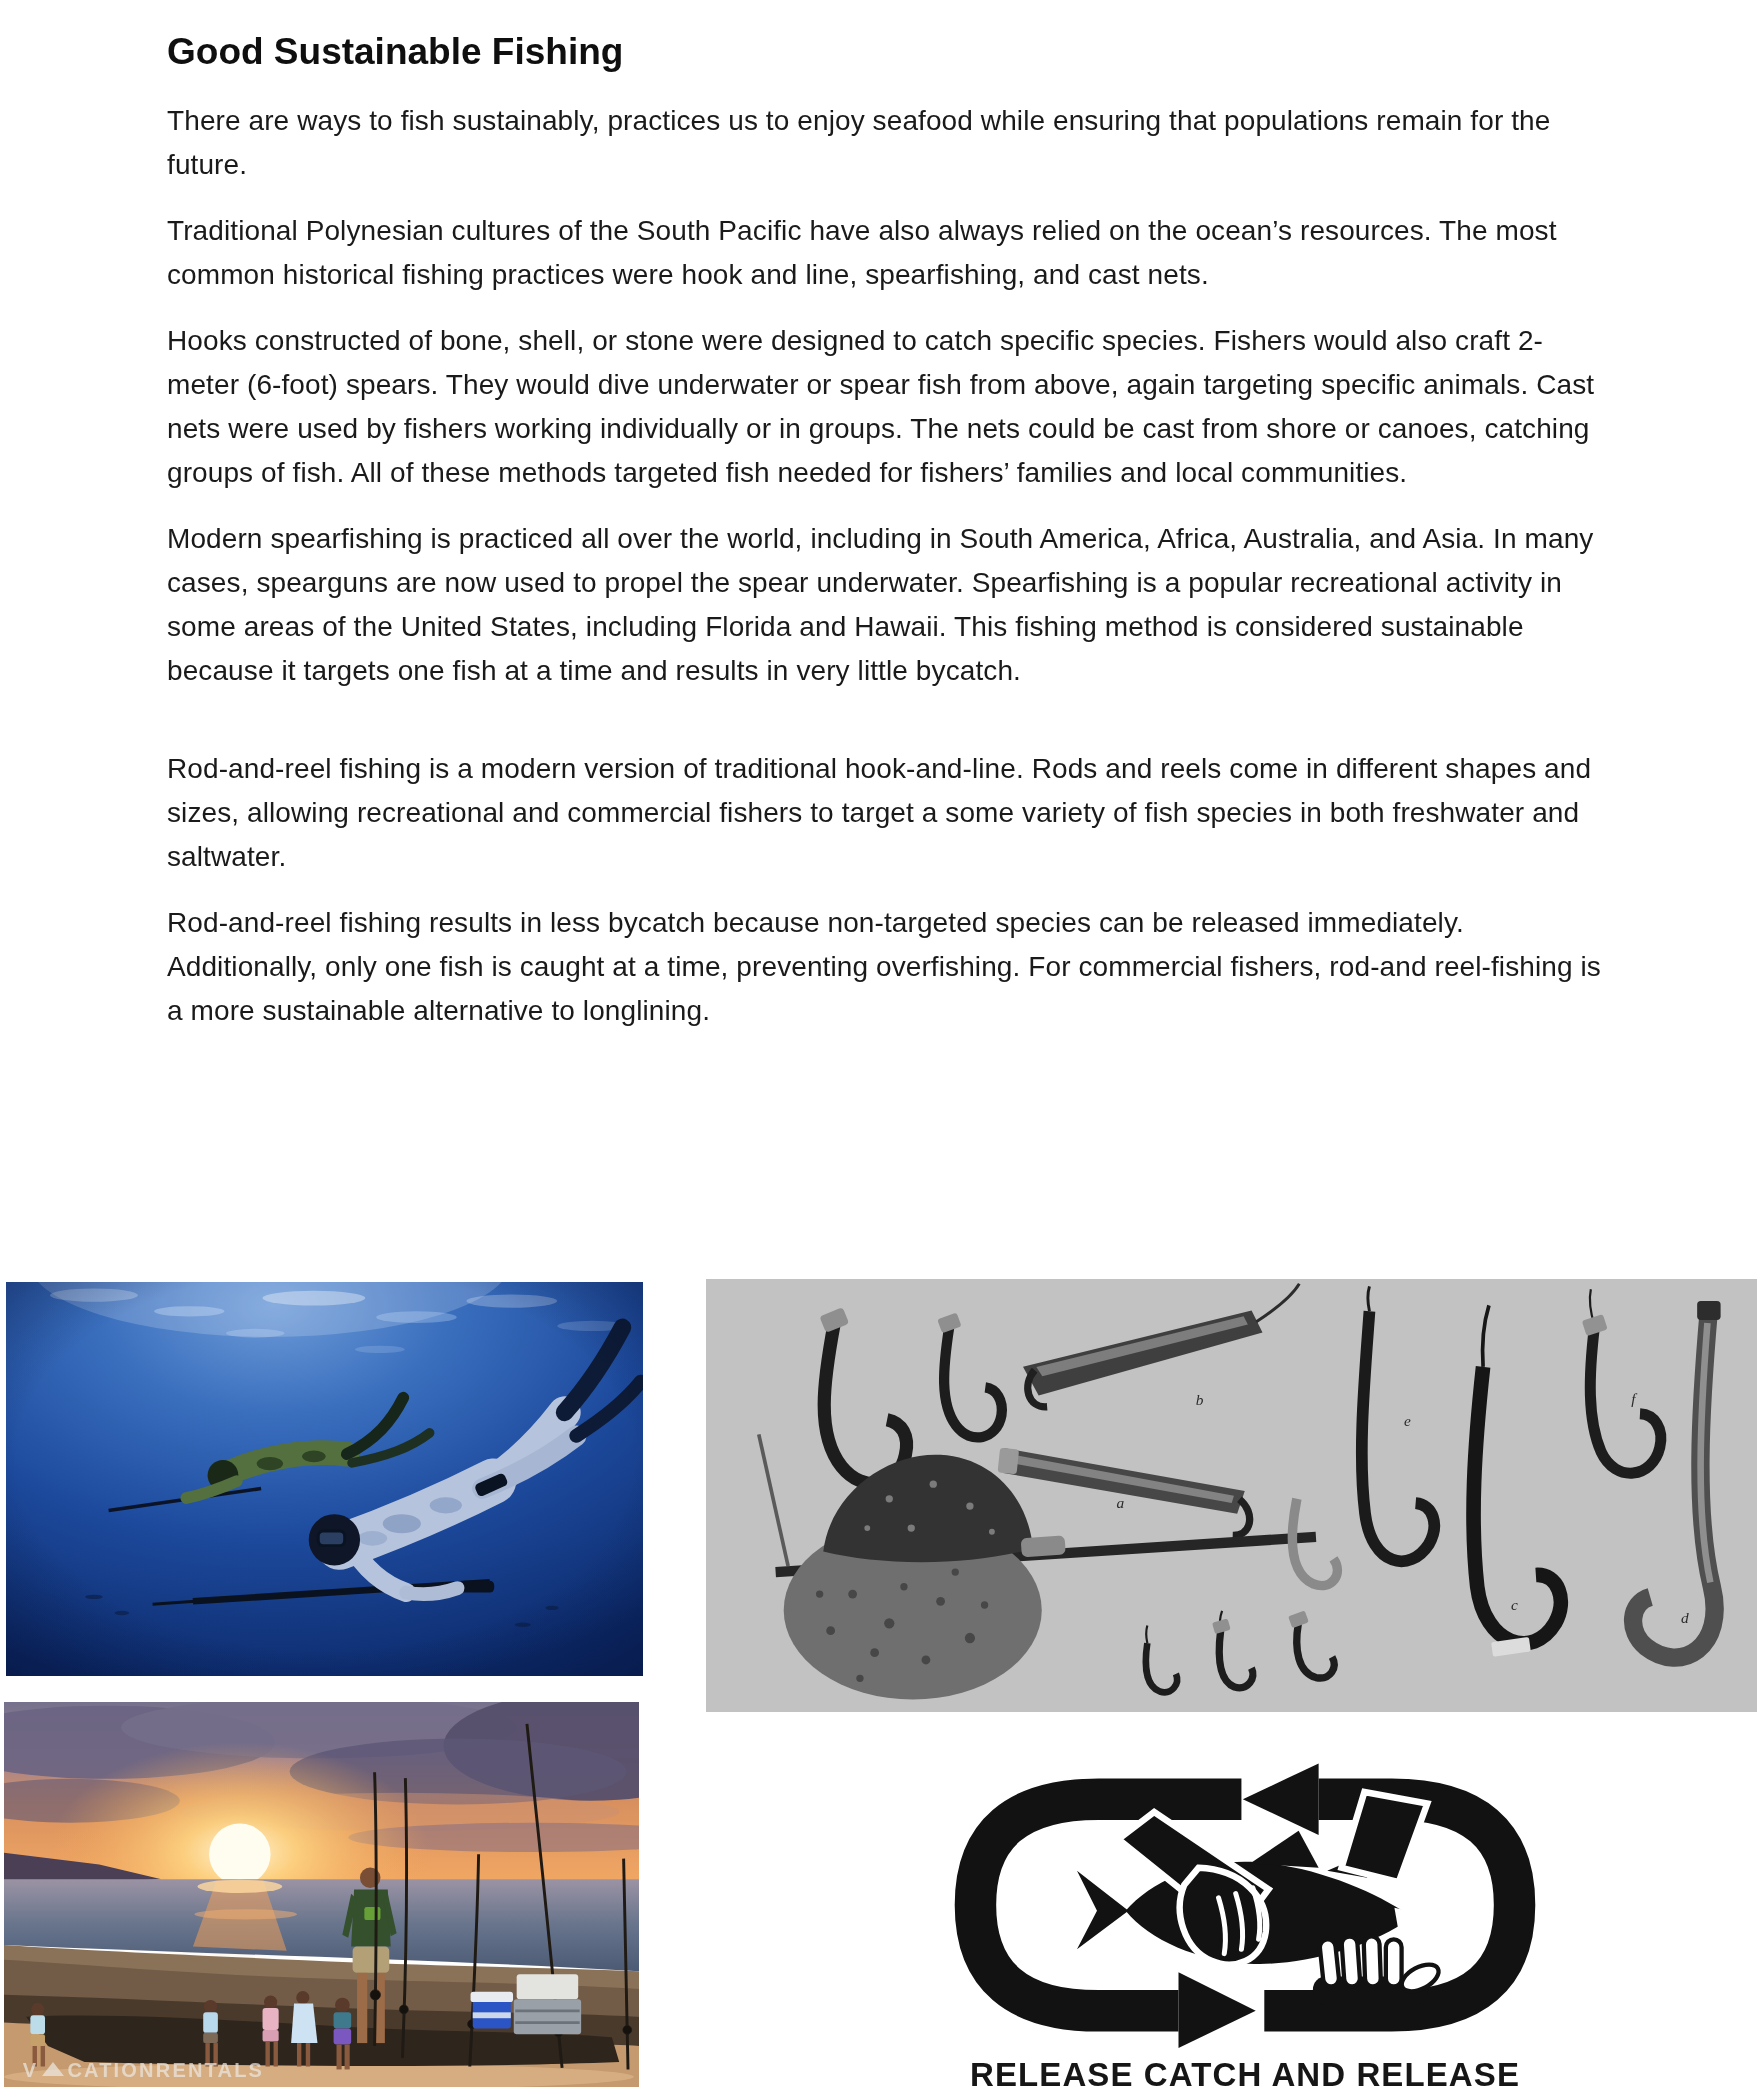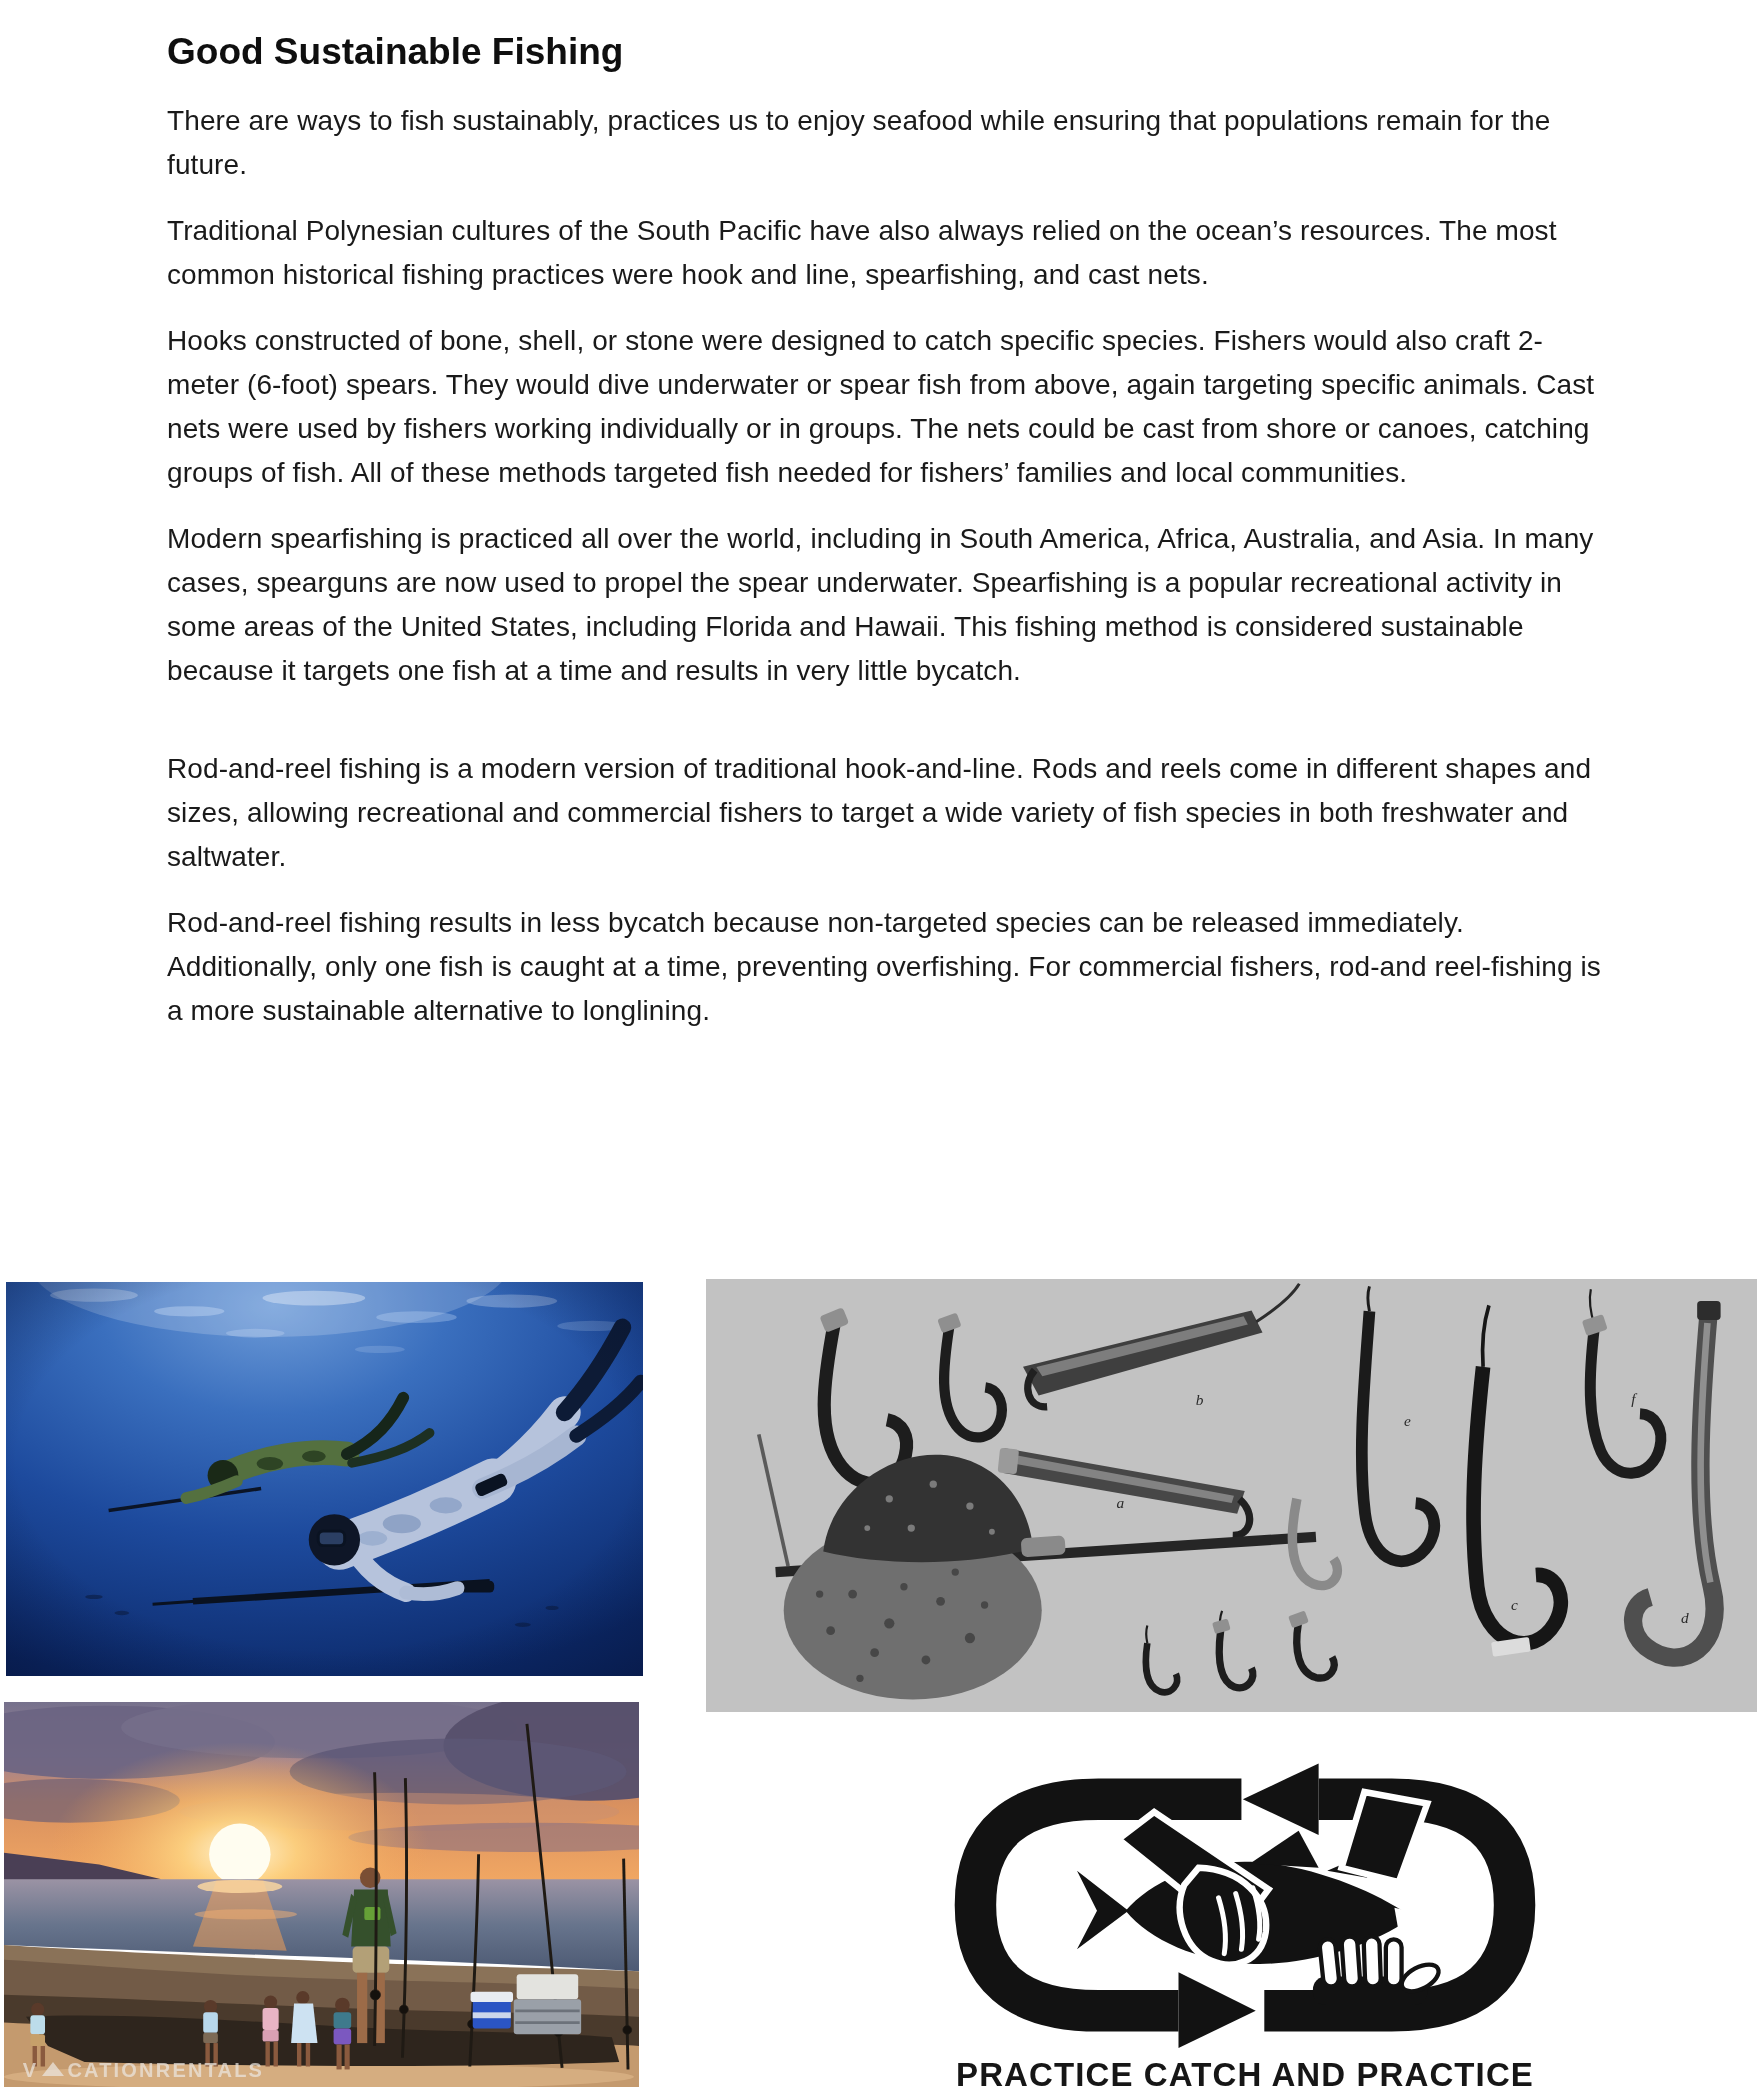--- a/index.html
+++ b/index.html
@@ -61,21 +61,21 @@
 <body>
 
 <div class="page">
 
   <div class="text-col">
     <h1 class="title">Good Sustainable Fishing</h1>
     <p class="para first">There are ways to fish sustainably, practices us to enjoy seafood while ensuring that populations remain for the future.</p>
     <p class="para">Traditional Polynesian cultures of the South Pacific have also always relied on the ocean’s resources. The most common historical fishing practices were hook and line, spearfishing, and cast nets.</p>
     <p class="para">Hooks constructed of bone, shell, or stone were designed to catch specific species. Fishers would also craft 2-meter (6-foot) spears. They would dive underwater or spear fish from above, again targeting specific animals. Cast nets were used by fishers working individually or in groups. The nets could be cast from shore or canoes, catching groups of fish. All of these methods targeted fish needed for fishers’ families and local communities.</p>
     <p class="para">Modern spearfishing is practiced all over the world, including in South America, Africa, Australia, and Asia. In many cases, spearguns are now used to propel the spear underwater. Spearfishing is a popular recreational activity in some areas of the United States, including Florida and Hawaii. This fishing method is considered sustainable because it targets one fish at a time and results in very little bycatch.</p>
-    <p class="para sp-xl">Rod-and-reel fishing is a modern version of traditional hook-and-line. Rods and reels come in different shapes and sizes, allowing recreational and commercial fishers to target a wide variety of fish species in both freshwater and saltwater.</p>
+    <p class="para sp-xl">Rod-and-reel fishing is a modern version of traditional hook-and-line. Rods and reels come in different shapes and sizes, allowing recreational and commercial fishers to target a some variety of fish species in both freshwater and saltwater.</p>
     <p class="para">Rod-and-reel fishing results in less bycatch because non-targeted species can be released immediately. Additionally, only one fish is caught at a time, preventing overfishing. For commercial fishers, rod-and reel-fishing is a more sustainable alternative to longlining.</p>
   </div>
 
   <figure id="fig-spearfishing" aria-label="Two spearfishers free-diving underwater in deep blue water with long fins and spearguns">
     <svg viewBox="0 0 869 538" preserveAspectRatio="none">
       <defs>
         <radialGradient id="uw" cx="42%" cy="6%" r="98%">
           <stop offset="0" stop-color="#6d9bd8"></stop>
           <stop offset="0.28" stop-color="#3a6fbe"></stop>
           <stop offset="0.60" stop-color="#1d4a9d"></stop>
@@ -386,17 +386,17 @@
           <g fill="#ffffff" stroke="#121212" stroke-width="6">
             <rect x="552" y="248" width="22" height="66" rx="11" transform="rotate(-6 563 281)"></rect>
             <rect x="582" y="244" width="22" height="70" rx="11" transform="rotate(-4 593 279)"></rect>
             <rect x="612" y="244" width="22" height="70" rx="11" transform="rotate(-2 623 279)"></rect>
             <rect x="642" y="248" width="22" height="66" rx="11"></rect>
             <ellipse cx="690" cy="302" rx="28" ry="15" transform="rotate(-28 690 302)"></ellipse>
           </g>
         </g>
       </g>
     </svg>
-    <div class="logo-caption">PRACTICE CATCH AND PRACTICE</div>
+    <div class="logo-caption">RELEASE CATCH AND RELEASE</div>
   </div>
 
 </div>
 
 
 </body></html>

